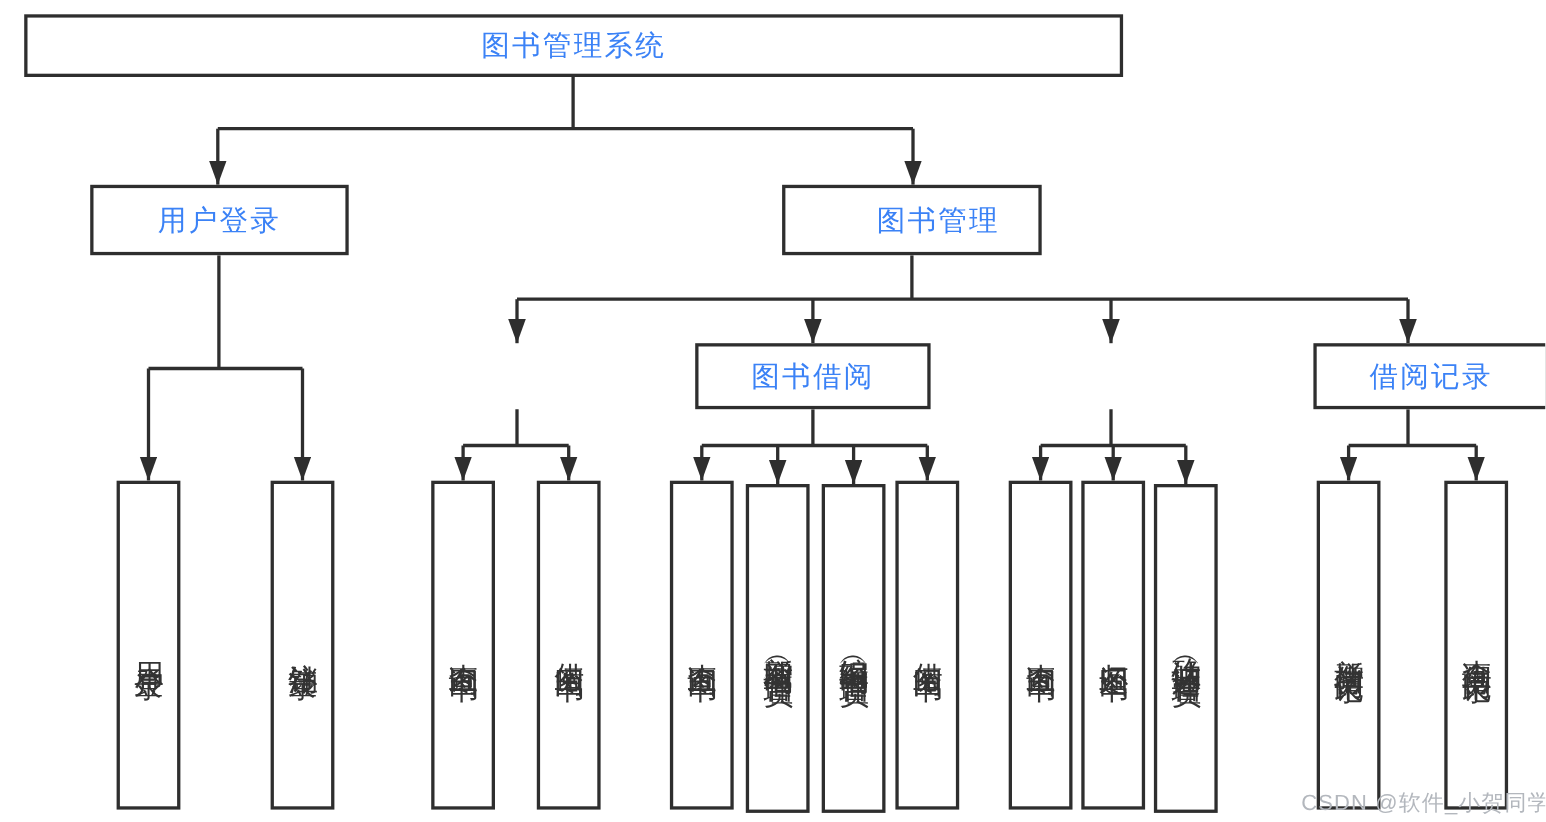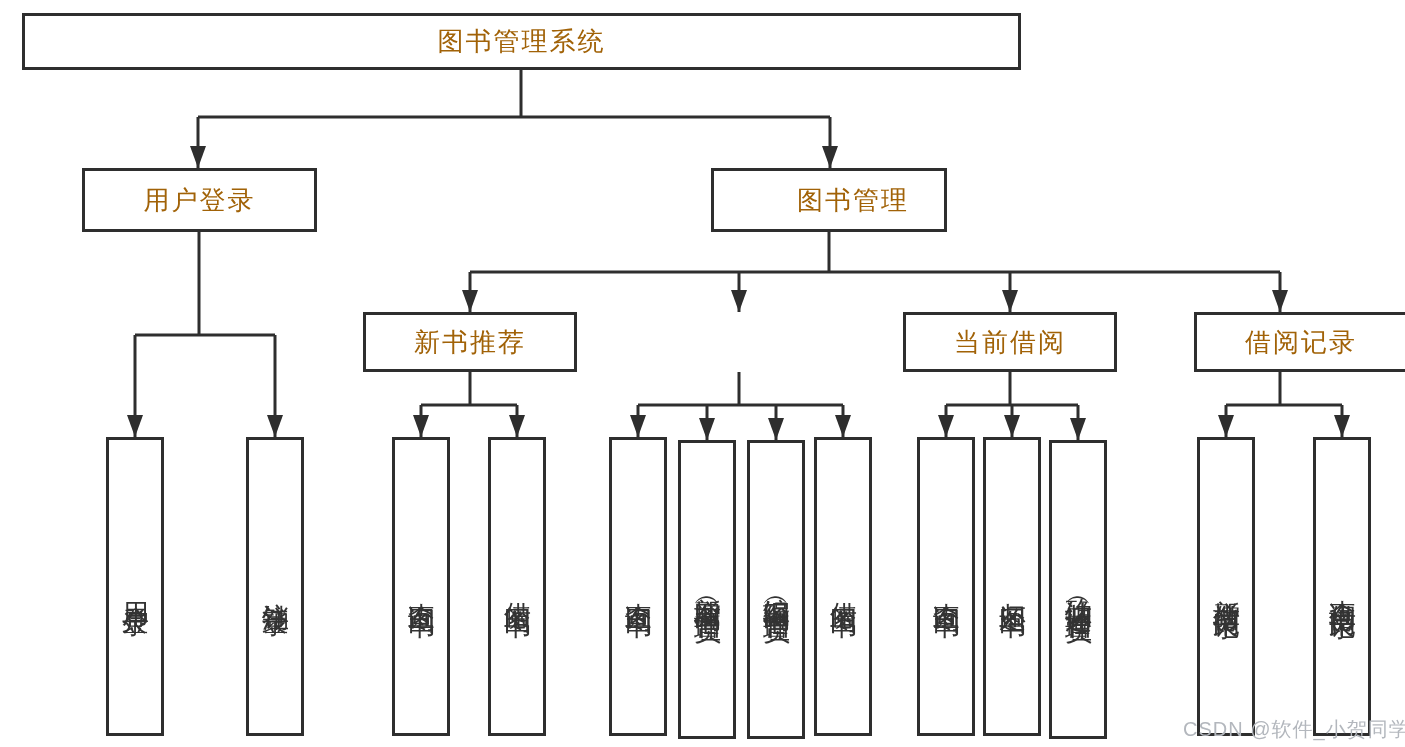--- a/index.html
+++ b/index.html
@@ -28,21 +28,21 @@
     border: 3px solid #2e2e2e;
     display: flex;
     align-items: center;
     justify-content: center;
     color: #333333;
   }
   .node.h .lbl {
     font-size: 26px;
     letter-spacing: 2px;
     white-space: nowrap;
-    color: #a16207;
+    color: #3b82f6;
   }
   .node.v .lbl {
     writing-mode: vertical-rl;
     text-orientation: mixed;
     font-size: 27px;
     letter-spacing: 3px;
     line-height: 1;
     color: #333333;
     white-space: nowrap;
   }
@@ -104,25 +104,22 @@
     <span class="lbl">图书管理系统</span>
   </div>
 
   <div class="node h" style="left:82px; top:168px; width:235px; height:64px;">
     <span class="lbl">用户登录</span>
   </div>
   <div class="node h" style="left:711px; top:168px; width:236px; height:64px;padding-left:48px;">
     <span class="lbl">图书管理</span>
   </div>
 
-  <div class="node h" style="left:363px; top:312px; width:214px; height:60px;">
-    <span class="lbl">新书推荐</span>
-  </div>
-  <div class="node h" style="left:903px; top:312px; width:214px; height:60px;">
-    <span class="lbl">当前借阅</span>
+  <div class="node h" style="left:632px; top:312px; width:214px; height:60px;">
+    <span class="lbl">图书借阅</span>
   </div>
   <div class="node h" style="left:1173px; top:312px; width:214px; height:60px;margin-left:21px;">
     <span class="lbl">借阅记录</span>
   </div>
 
   <div class="node v" style="left:106px; top:437px; width:58px; height:299px;">
     <span class="lbl">用户登录</span>
   </div>
   <div class="node v" style="left:246px; top:437px; width:58px; height:299px;">
     <span class="lbl">注销登录</span>

